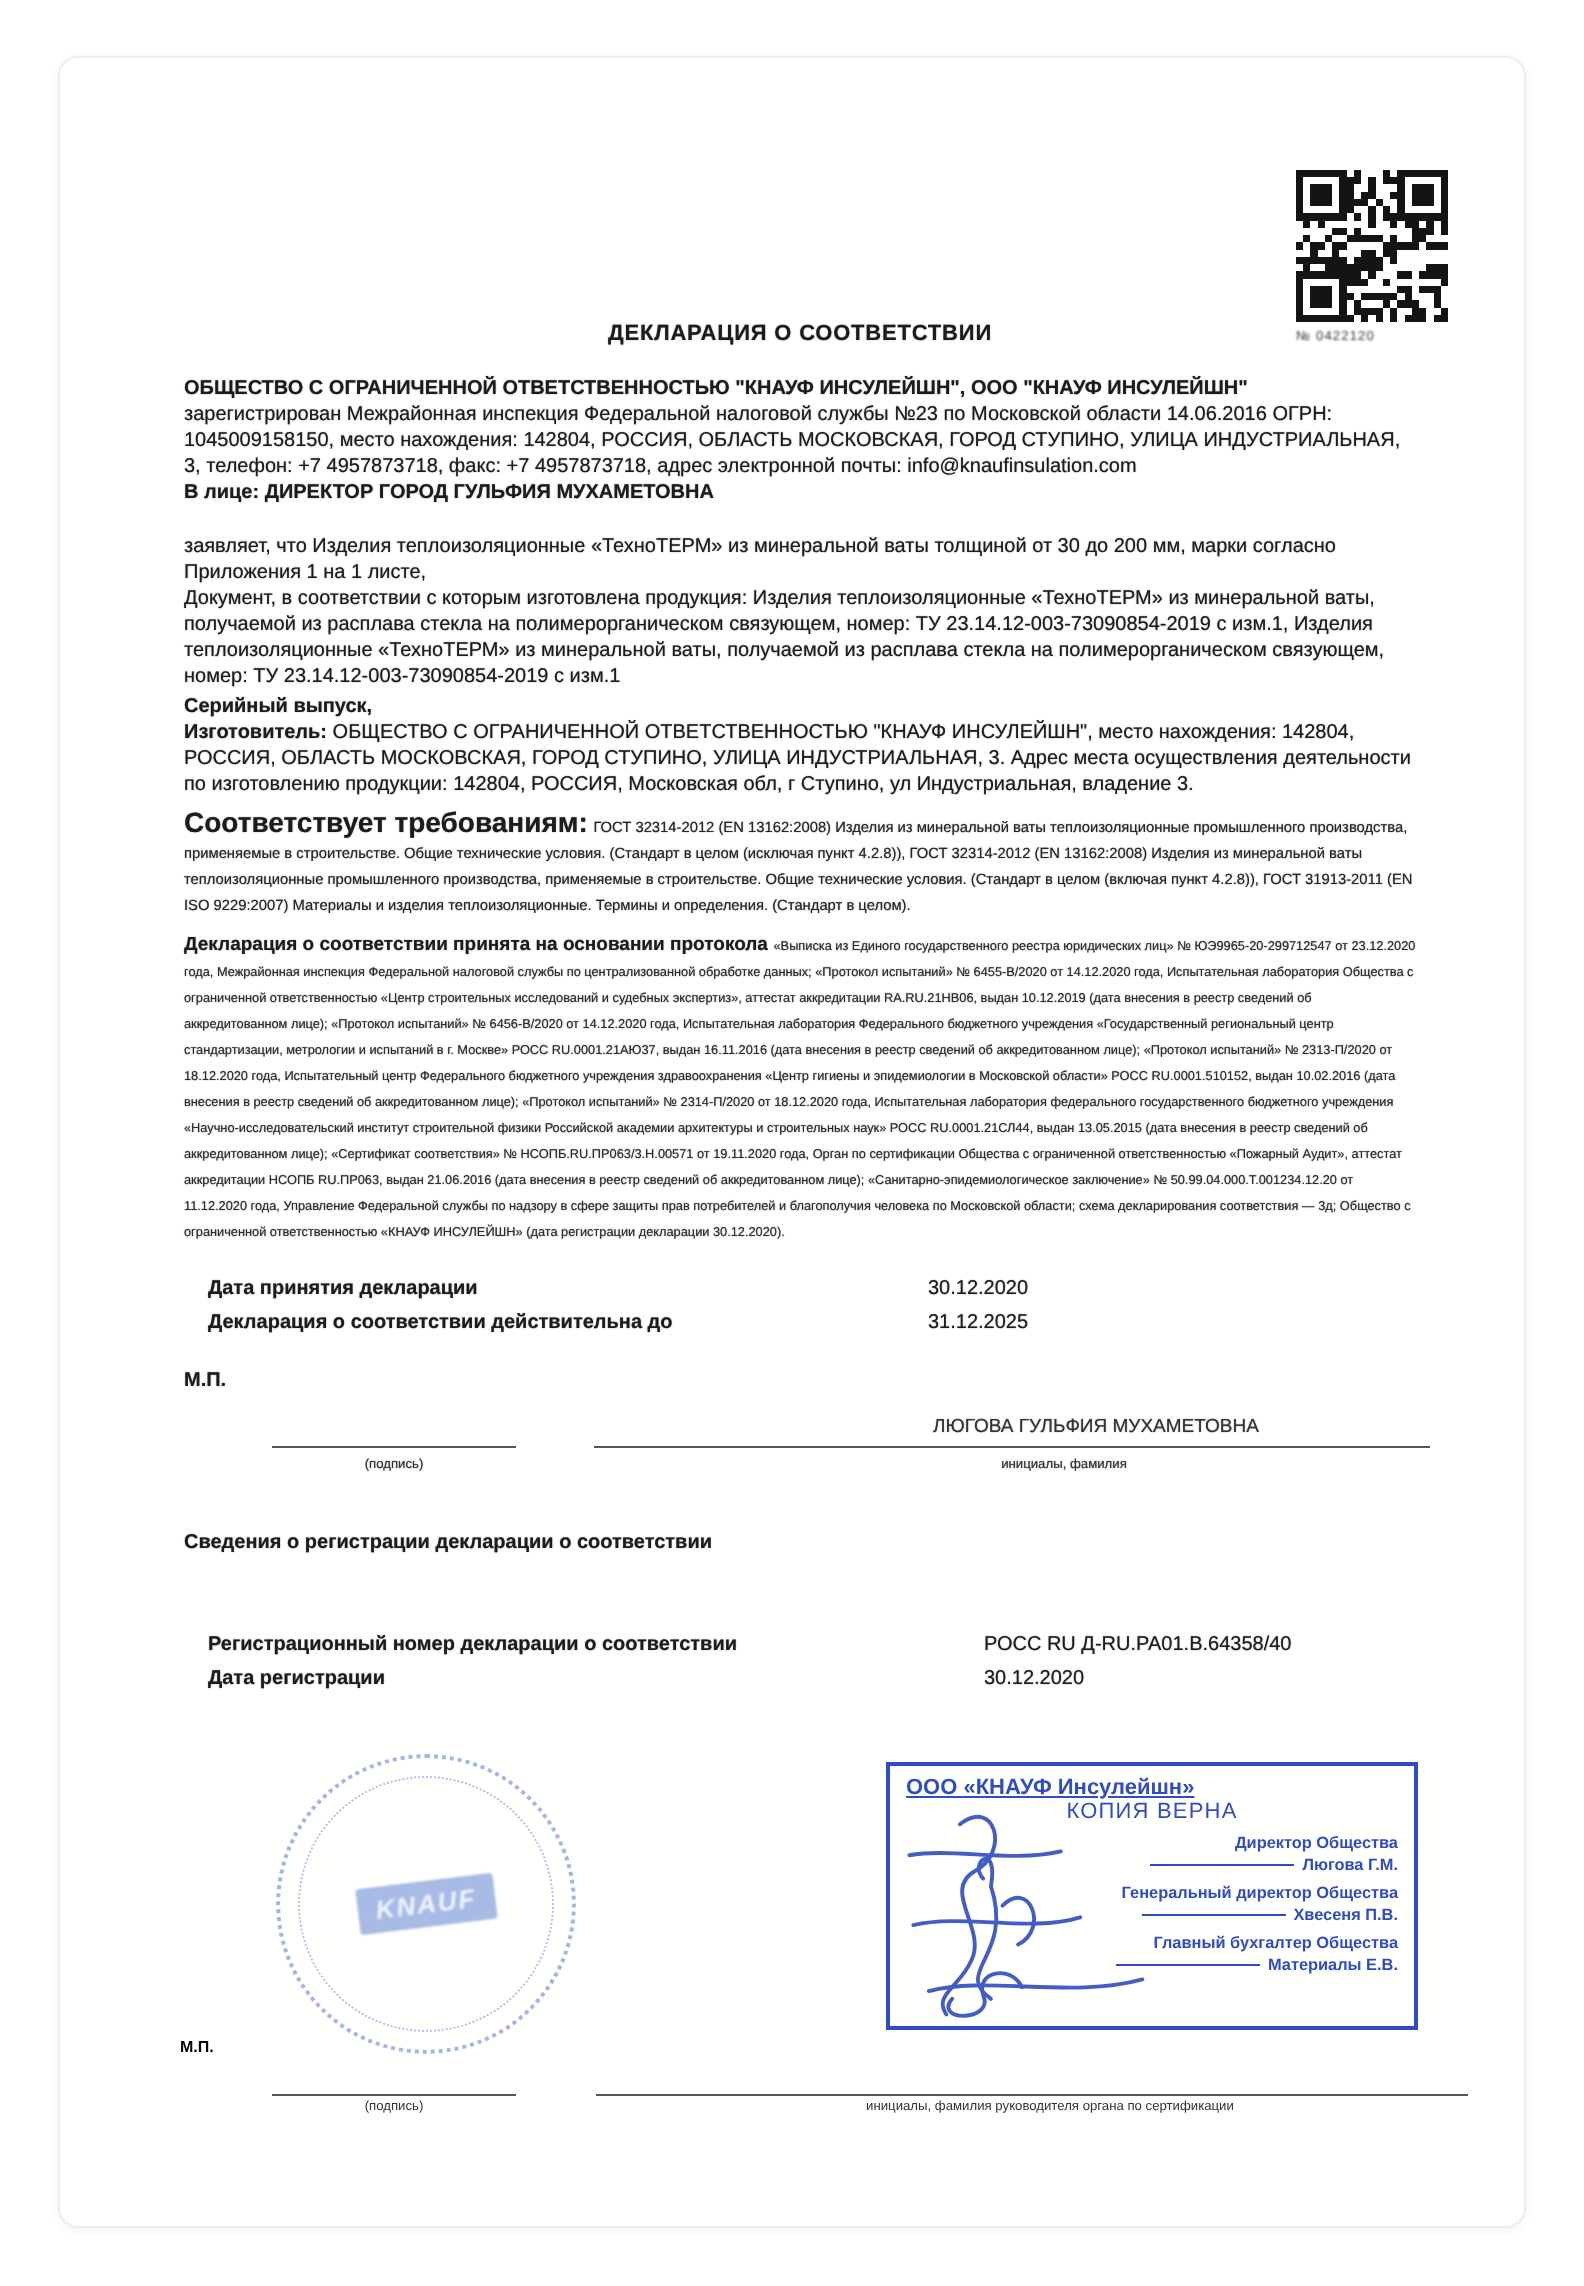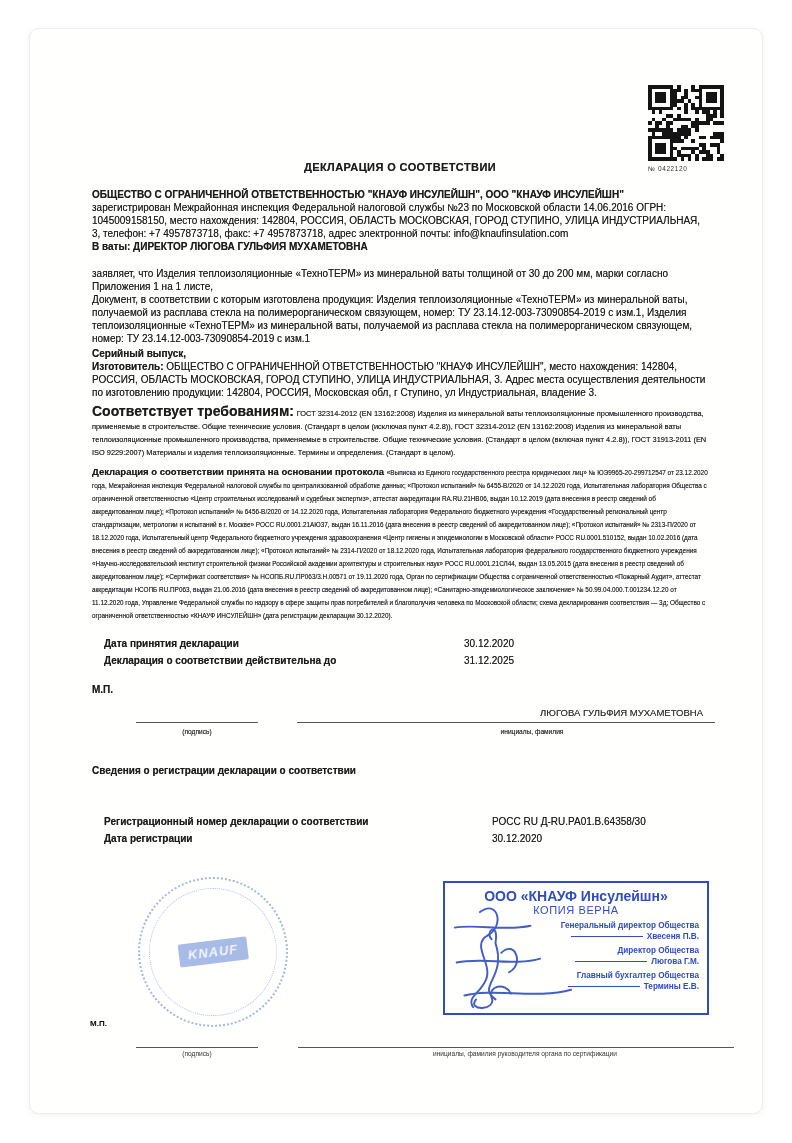--- a/index.html
+++ b/index.html
@@ -16,21 +16,21 @@
   .para { margin-top:14px; text-align:left; }
   .small { font-size:7.4px; line-height:9.6px; color:#26262a; text-align:justify; }
   .tiny { font-size:6.4px; line-height:8.7px; color:#2c2c30; text-align:justify;
     filter:blur(.2px); }
   .kv { display:flex; margin-top:4px; }
   .kv .lab { flex:0 0 360px; font-weight:bold;margin-left:12px; }
   .kv2 .lab { flex:0 0 388px; }
   .mp { margin-top:16px; font-weight:bold; font-size:10px; }
   
   .sigblock { position:relative; height:52px; margin-top:2px; }
-  .sig-name { position:absolute; left:281px; width:330px; top:8px; text-align:right;
+  .sig-name { position:absolute; left:291px; width:330px; top:8px; text-align:center;
     font-size:9.5px; color:#333; }
   .line { position:absolute; border-top:1.6px solid #555; height:0; }
   .cap { position:absolute; font-size:6.6px; color:#333; text-align:center; }
   .reghdr { margin-top:14px; font-weight:bold; }
   .regrows { margin-top:38px; }
   
   .qr { position:absolute; left:618px; top:56px; width:76px; height:76px; }
   .qr svg { width:100%; height:100%; shape-rendering:crispEdges; }
   .qr-cap { position:absolute; left:618px; top:136px; font-size:6.5px; color:#333;
     letter-spacing:.6px; filter:blur(.45px); }
@@ -40,21 +40,21 @@
   .rstamp .ring2 { position:absolute; inset:9px; border:1.6px dotted #a7b6e6;
     border-radius:50%; }
   .rstamp .logo { position:absolute; left:50%; top:50%; transform:translate(-50%,-50%) rotate(-7deg);
     background:#8da5e0; color:#eef2ff; font-weight:bold; font-style:italic;
     font-size:13px; letter-spacing:1px; padding:4px 9px; border-radius:2px;
     filter:blur(.6px); opacity:.85; }
   
   .boxstamp { position:absolute; left:413px; top:852px; width:266px; height:134px;
     border:2px solid #2f4cc0; color:#2f4cc0; padding:5px 8px 4px 8px;
     filter:blur(.15px); }
-  .boxstamp .l1 { text-align:center; font-weight:bold; font-size:14px; }
+  .boxstamp .l1 { text-align:left; font-weight:bold; font-size:11px;text-decoration:underline; }
   .boxstamp .l2 { text-align:center; font-weight:normal; font-size:11px; letter-spacing:.6px; }
   .officer { text-align:right; margin-top:5px; font-size:8.2px; font-weight:bold; }
   .officer .oname { margin-top:2px; }
   .sig-ln { display:inline-block; width:72px; border-bottom:1.3px solid #2f4cc0;
     margin-right:4px; vertical-align:2px; }
   .boxstamp svg.scrawl { position:absolute; left:0; top:0; width:100%; height:100%;
     overflow:visible; pointer-events:none; }
   
   .footer-mp { position:absolute; left:60px; top:990px; font-weight:bold; font-size:8px; }
 </style>
@@ -311,21 +311,21 @@
   <div class="qr-cap">№ 0422120</div>
 
   <div class="content">
     <div class="title">ДЕКЛАРАЦИЯ О СООТВЕТСТВИИ</div>
 
     <div class="para">
       <span class="b">ОБЩЕСТВО С ОГРАНИЧЕННОЙ ОТВЕТСТВЕННОСТЬЮ "КНАУФ ИНСУЛЕЙШН", ООО "КНАУФ ИНСУЛЕЙШН"</span>
       <br>
       <span>зарегистрирован Межрайонная инспекция Федеральной налоговой службы №23 по Московской области 14.06.2016 ОГРН: 1045009158150, место нахождения: 142804, РОССИЯ, ОБЛАСТЬ МОСКОВСКАЯ, ГОРОД СТУПИНО, УЛИЦА ИНДУСТРИАЛЬНАЯ, 3, телефон: +7 4957873718, факс: +7 4957873718, адрес электронной почты: info@knaufinsulation.com</span>
       <br>
-      <span class="b">В ваты: ДИРЕКТОР ЛЮГОВА ГУЛЬФИЯ МУХАМЕТОВНА</span>
+      <span class="b">В лице: ДИРЕКТОР ГОРОД ГУЛЬФИЯ МУХАМЕТОВНА</span>
     </div>
 
     <div class="para">заявляет, что Изделия теплоизоляционные «ТехноТЕРМ» из минеральной ваты толщиной от 30 до 200 мм, марки согласно Приложения 1 на 1 листе,</div>
 
     <div>Документ, в соответствии с которым изготовлена продукция: Изделия теплоизоляционные «ТехноТЕРМ» из минеральной ваты, получаемой из расплава стекла на полимерорганическом связующем, номер: ТУ 23.14.12-003-73090854-2019 с изм.1, Изделия теплоизоляционные «ТехноТЕРМ» из минеральной ваты, получаемой из расплава стекла на полимерорганическом связующем, номер: ТУ 23.14.12-003-73090854-2019 с изм.1</div>
 
     <div class="b" style="margin-top:2px">Серийный выпуск,</div>
 
     <div>
       <span class="b">Изготовитель:</span>
@@ -359,48 +359,48 @@
       <div class="cap" style="left:44px; top:27px; width:122px;">(подпись)</div>
       <div class="line" style="left:205px; top:24px; width:418px;"></div>
       <div class="cap" style="left:300px; top:27px; width:280px;">инициалы, фамилия</div>
     </div>
 
     <div class="reghdr">Сведения о регистрации декларации о соответствии</div>
 
     <div class="regrows">
       <div class="kv kv2">
         <span class="lab">Регистрационный номер декларации о соответствии</span>
-        <span>РОСС RU Д-RU.РА01.В.64358/30</span>
+        <span>РОСС RU Д-RU.РА01.В.64358/40</span>
       </div>
       <div class="kv kv2">
         <span class="lab">Дата регистрации</span>
         <span>30.12.2020</span>
       </div>
     </div>
   </div>
 
   <div class="rstamp">
     <div class="ring2"></div>
     <div class="logo">KNAUF</div>
   </div>
 
   <div class="boxstamp">
     <div class="l1">ООО «КНАУФ Инсулейшн»</div>
     <div class="l2">КОПИЯ ВЕРНА</div>
     <div class="officer">
+      <div>Директор Общества</div>
+      <div class="oname"><span class="sig-ln"></span><span>Люгова Г.М.</span></div>
+    </div>
+    <div class="officer">
       <div>Генеральный директор Общества</div>
       <div class="oname"><span class="sig-ln"></span><span>Хвесеня П.В.</span></div>
     </div>
     <div class="officer">
-      <div>Директор Общества</div>
-      <div class="oname"><span class="sig-ln"></span><span>Люгова Г.М.</span></div>
-    </div>
-    <div class="officer">
       <div>Главный бухгалтер Общества</div>
-      <div class="oname"><span class="sig-ln"></span><span>Термины Е.В.</span></div>
+      <div class="oname"><span class="sig-ln"></span><span>Материалы Е.В.</span></div>
     </div>
     <svg class="scrawl" viewBox="0 0 266 134" xmlns="http://www.w3.org/2000/svg">
       <g fill="none" stroke="#2f4cc0" stroke-width="2" stroke-linecap="round" opacity="0.9">
         <path d="M34,30 C52,16 60,44 42,54 C24,64 48,84 40,100 C34,114 20,118 27,128"></path>
         <path d="M46,58 C38,50 54,38 50,62 C62,98 30,106 50,120"></path>
         <path d="M8,46 C30,42 60,50 86,44"></path>
         <path d="M10,82 C36,76 70,86 96,78"></path>
         <path d="M18,116 C48,108 92,120 128,110"></path>
         <path d="M56,72 C70,58 80,84 64,92"></path>
         <path d="M30,120 C20,132 52,132 46,118 C42,106 60,102 66,114"></path>

